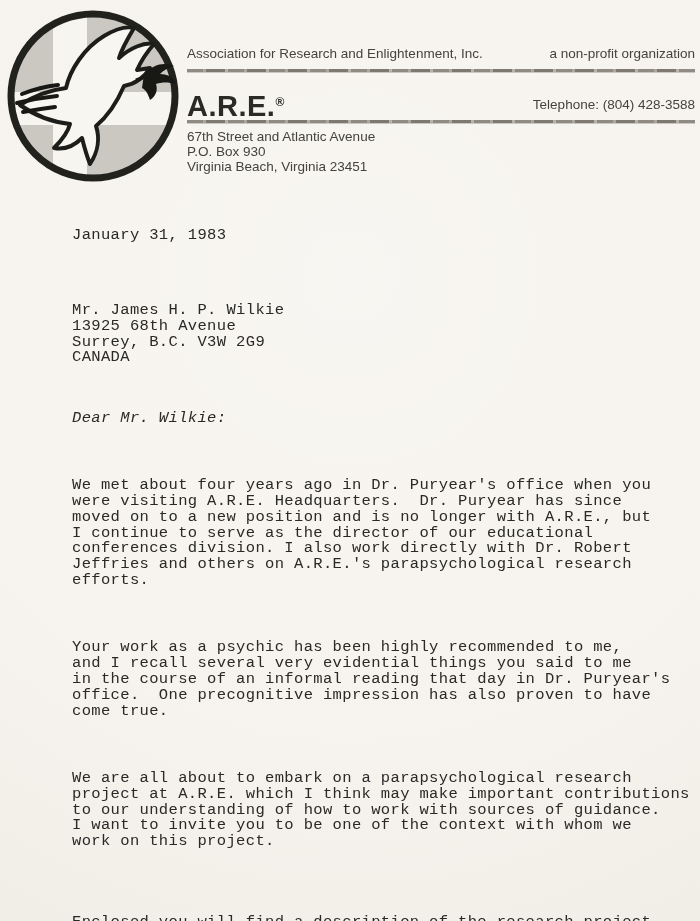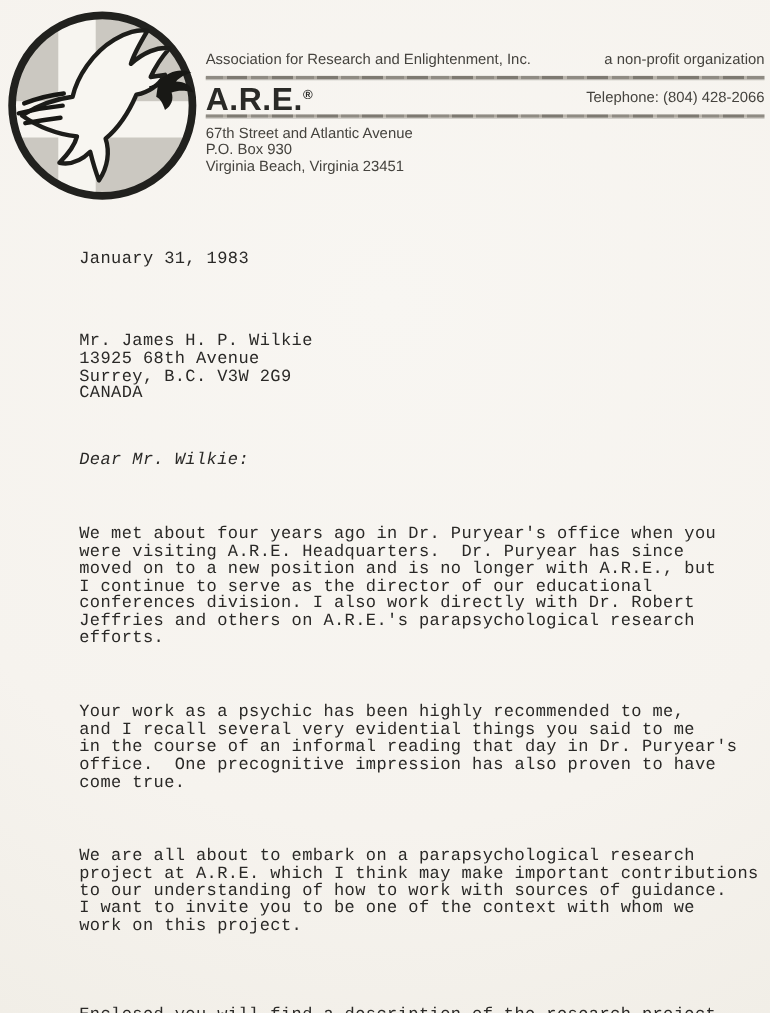--- a/index.html
+++ b/index.html
@@ -11,21 +11,21 @@
   
   .logo { position:absolute; left:4px; top:8px; width:178px; height:178px; }
   .lh-right { position:absolute; left:187px; top:46px; width:508px; color:#45433e; }
   .lh-row1 { display:flex; justify-content:space-between; font-size:13.5px; line-height:16px; }
   .rule {
     height:3px; margin-top:7px;
     background: repeating-linear-gradient(90deg,#8f8b83 0 16px,#aca79e 16px 19px,#7d7971 19px 38px,#b8b3aa 38px 41px);
     box-shadow: 0 1px 0 rgba(120,116,108,.35);
   }
   .rule.bottom { margin-top:0; }
-  .lh-row2 { display:flex; justify-content:space-between; align-items:center; height:31px; margin-top:1px;text-align:right; }
+  .lh-row2 { display:flex; justify-content:space-between; align-items:center; height:31px; margin-top:17px;text-align:right; }
   .are-wordmark { font-weight:bold; font-size:29px; letter-spacing:.5px; color:#29date2927; color:#2a2a27; line-height:29px; }
   .are-wordmark sup { font-size:12px; font-weight:bold; vertical-align:10px; letter-spacing:0; }
   .lh-tel { font-size:13.5px; }
   .lh-row3 { display:flex; justify-content:space-between; font-size:13.5px; margin-top:6px; line-height:15px;flex-direction:column; }
   
   .letter {
     position:absolute; left:72px; top:196px; width:628px;
     font-family:"Liberation Mono","DejaVu Sans Mono",monospace;
     font-size:15.5px; line-height:15.8px; letter-spacing:.35px;
     color:#2a2927; white-space:pre;
@@ -66,21 +66,21 @@
     </svg>
 
     <div class="lh-right">
       <div class="lh-row1">
         <span>Association for Research and Enlightenment, Inc.</span>
         <span>a non-profit organization</span>
       </div>
       <div class="rule"></div>
       <div class="lh-row2">
         <span class="are-wordmark"><span>A.R.E.</span><sup>®</sup></span>
-        <span class="lh-tel">Telephone: (804) 428-2066</span>
+        <span class="lh-tel">Telephone: (804) 428-3588</span>
       </div>
       <div class="rule bottom"></div>
       <div class="lh-row3">
         <span>67th Street and Atlantic Avenue</span>
         <span>P.O. Box 930</span>
         <span>Virginia Beach, Virginia 23451</span>
       </div>
     </div>
   </header>
 

